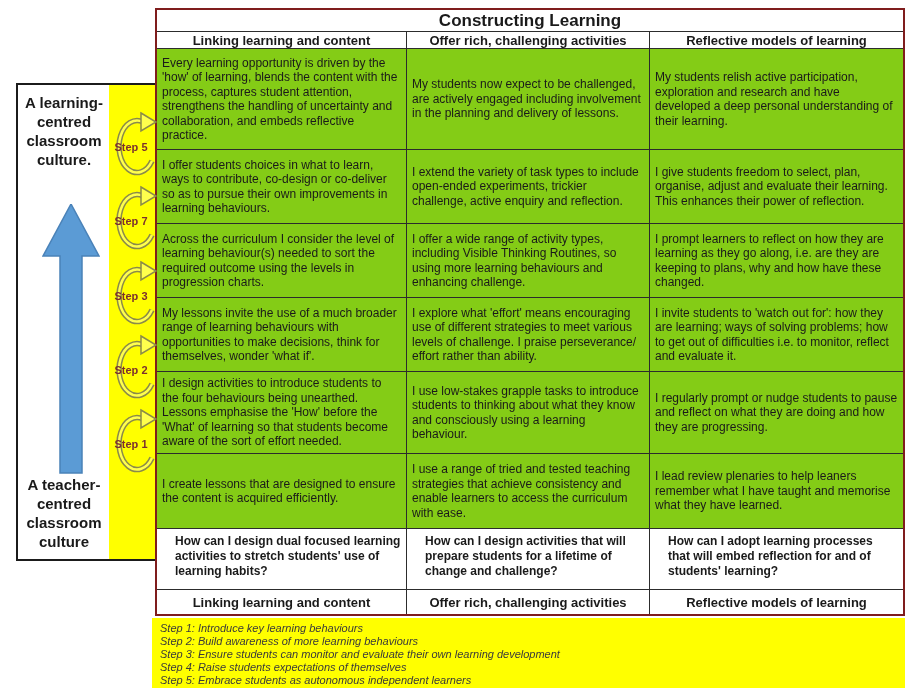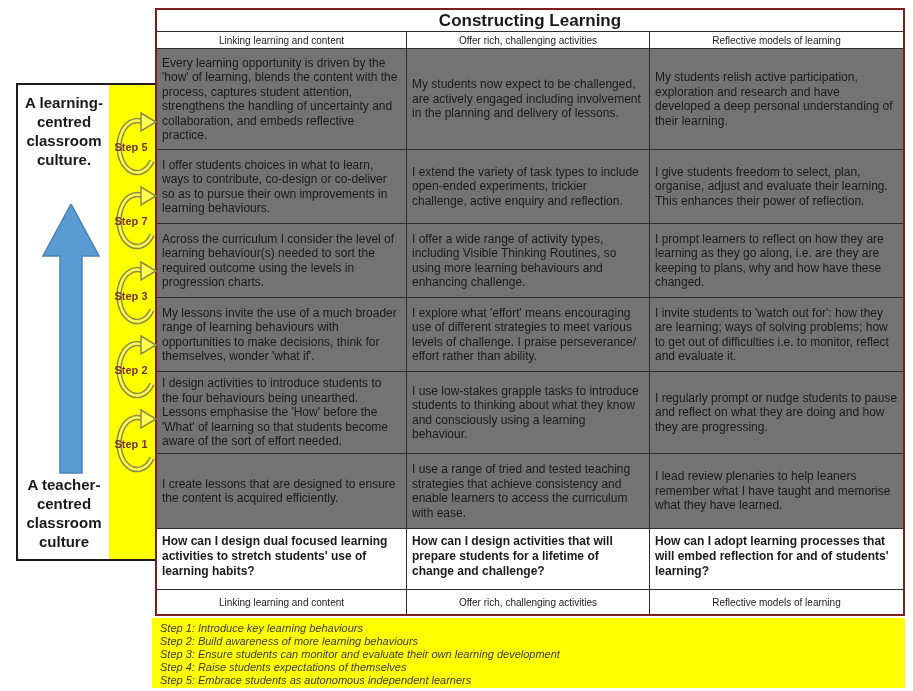--- a/index.html
+++ b/index.html
@@ -19,29 +19,29 @@
   }
   .cell { border-right:1px solid #2c2c2c; border-bottom:1px solid #2c2c2c; overflow:hidden; }
   .cell.lastcol { border-right:none; }
   .cell.lastrow { border-bottom:none; }
   .title {
     grid-column:1 / -1; display:flex; align-items:center; justify-content:center;
     font-weight:bold; font-size:17px; border-right:none;
   }
   .head {
     display:flex; align-items:center; justify-content:center;
-    font-weight:normal; font-size:10px; background:#fff;
+    font-weight:bold; font-size:13px; background:#fff;
   }
   .body {
-    background:#737373; display:flex; align-items:center;
+    background:#84cc16; display:flex; align-items:center;
     font-size:12px; line-height:14.5px; padding:0 5px;
   }
   .q {
     background:#ffffff; font-weight:bold; font-size:12px; line-height:15px;
-    padding:5px 5px 2px 5px;
+    padding:5px 5px 2px 18px;
   }
 
   
   .sidebar {
     position:absolute; left:16px; top:47px; width:139px; height:478px;
     border:2px solid #1b1b1b; border-right:none; background:#ffffff;margin-top:36px;
   }
   .strip { position:absolute; right:0; top:0; width:46px; height:100%; background:#ffff00; }
   .side-label {
     position:absolute; left:2px; width:88px; text-align:center;

